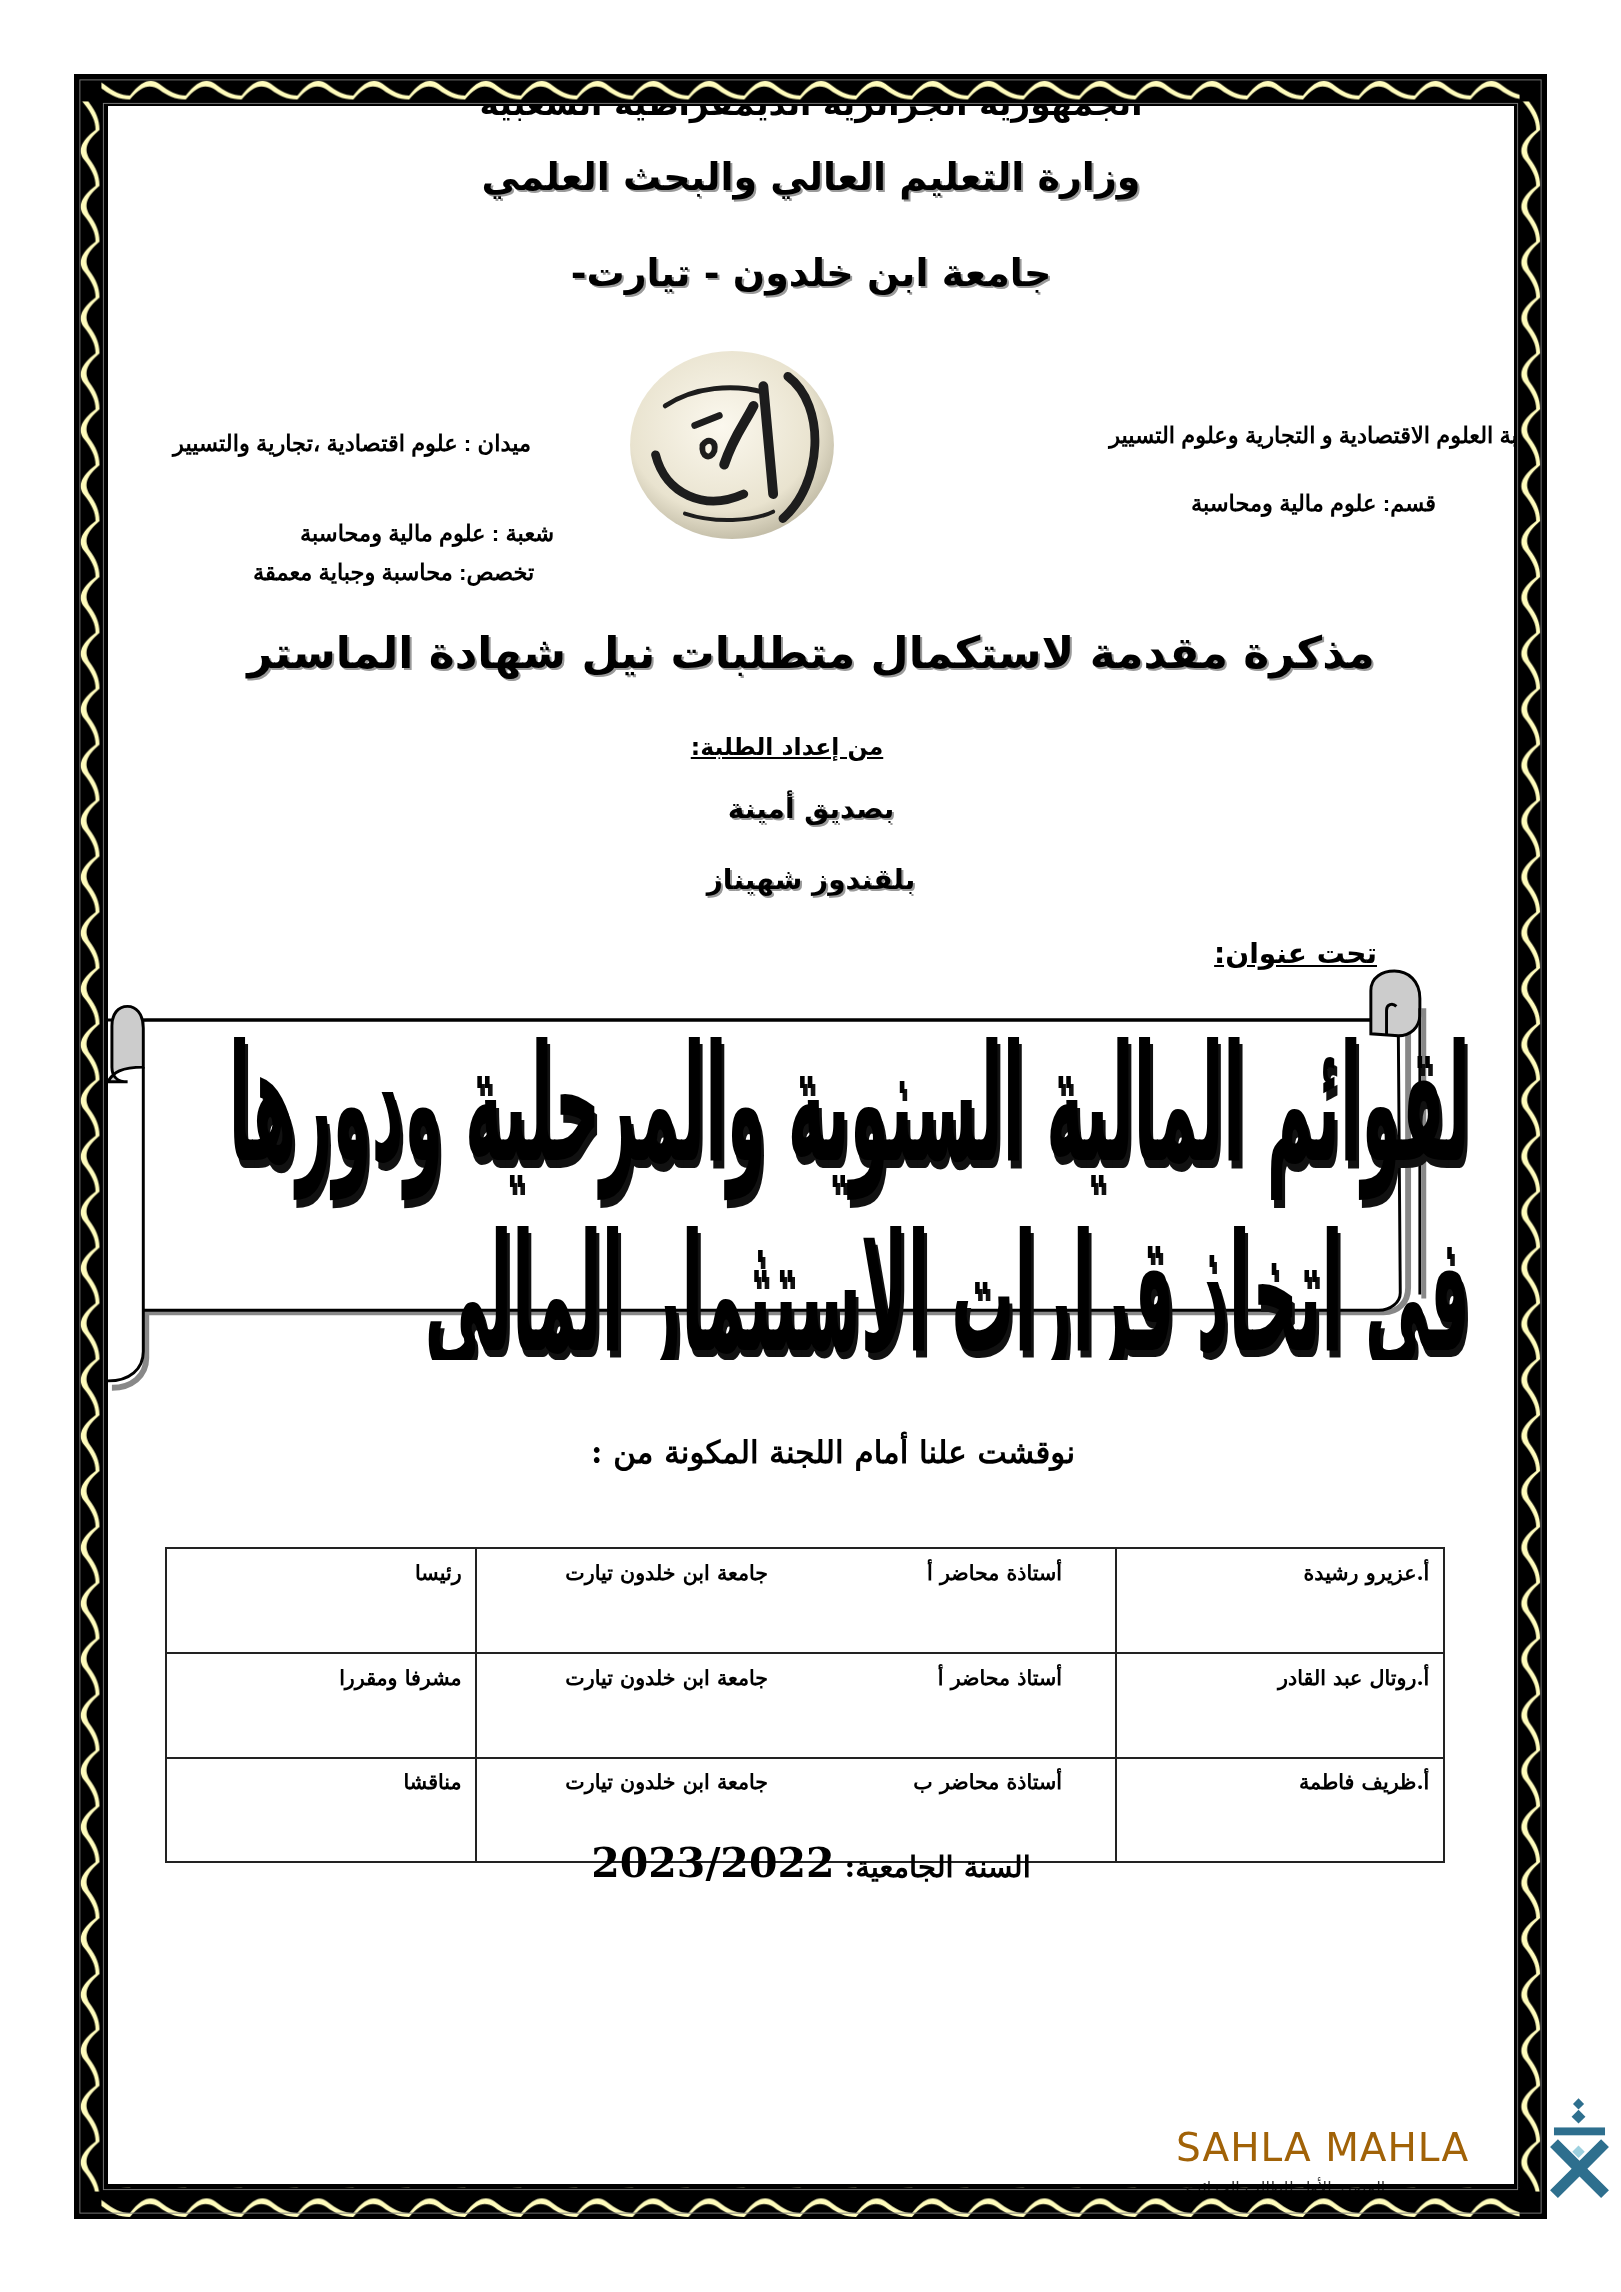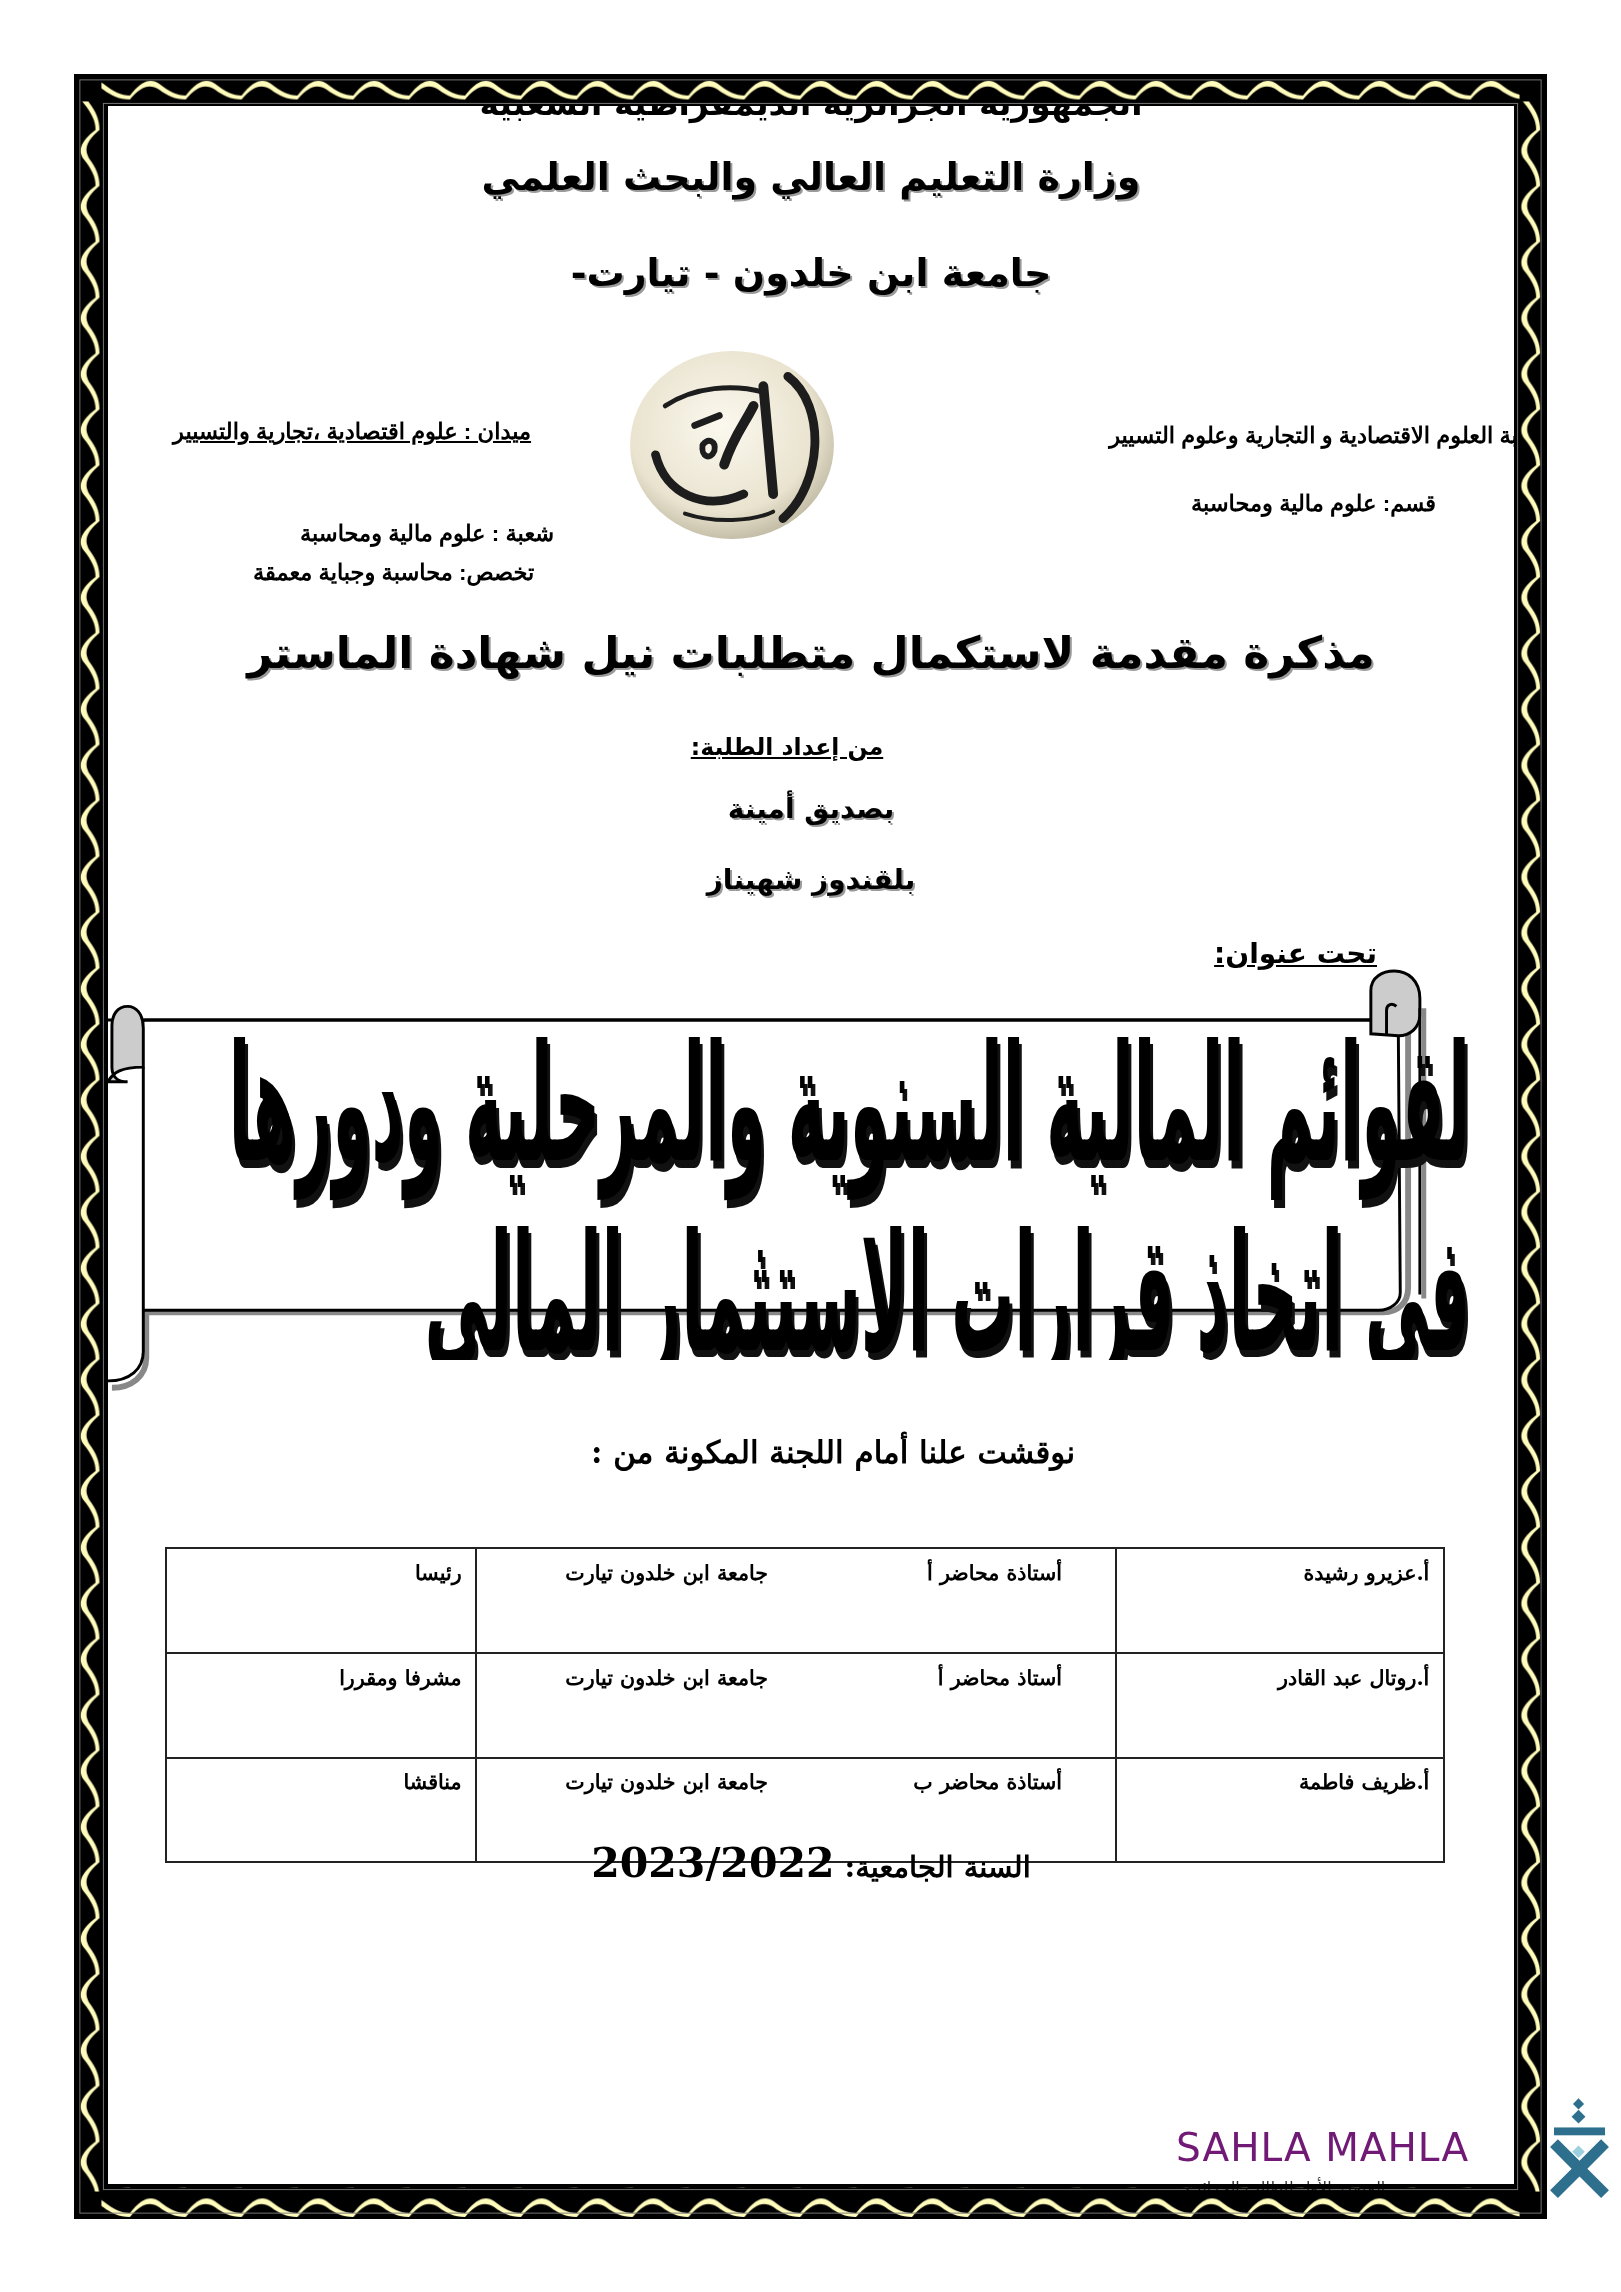--- a/index.html
+++ b/index.html
@@ -52,21 +52,21 @@
   .rank-wrap { display: flex; direction: rtl; gap: 0; }
   .rank-wrap .rank { width: 294px; display: inline-block; padding-right: 39px; }
   .committee tr { box-shadow: none; }
 
   .year { left: 0; width: 1406px; top: 1733px; text-align: center; font-family: "DejaVu Serif", serif;
           font-weight: bold; font-size: 29px; }
   .year .yr { font-size: 41px; }
 
   
   .watermark { position: absolute; left: 1176px; top: 2125px; font-family: "DejaVu Sans", sans-serif;
-               font-size: 39px; color: #701a75; letter-spacing: 1px; white-space: nowrap; }
+               font-size: 39px; color: #a16207; letter-spacing: 1px; white-space: nowrap; }
   .watermark-tag { position: absolute; left: 1181px; top: 2178px; font-size: 16px; color: #000000;
                    direction: rtl; white-space: nowrap; opacity: 0.8; }
   .watermark-logo { position: absolute; left: 1544px; top: 2098px; width: 71px; height: 106px; }
 </style>
 </head>
 <body>
 
 <div class="frame-outer"></div>
 <svg class="frame-svg" viewBox="0 0 1503 2188" preserveAspectRatio="none">
   <defs>
@@ -87,21 +87,21 @@
 
 <div class="page">
 
   <div class="abs rtl clipped-top">الجمهورية الجزائرية الديمقراطية الشعبية</div>
   <div class="abs rtl ministry shadow">وزارة التعليم العالي والبحث العلمي</div>
   <div class="abs rtl university shadow">جامعة ابن خلدون - تيارت-</div>
 
   <div class="abs rtl info" style="right:-3.9px; top:316px;">بة العلوم الاقتصادية و التجارية وعلوم التسيير</div>
   <div class="abs rtl info" style="right:78px; top:384px;">قسم: علوم مالية ومحاسبة</div>
 
-  <div class="abs rtl info" style="left:65px; top:312px;text-decoration:underline;">ميدان : علوم اقتصادية ،تجارية والتسيير</div>
+  <div class="abs rtl info" style="left:65px; top:324px;">ميدان : علوم اقتصادية ،تجارية والتسيير</div>
   <div class="abs rtl info" style="left:192px; top:384px;margin-top:30px;">شعبة : علوم مالية ومحاسبة</div>
   <div class="abs rtl info" style="left:145px; top:453px;">تخصص:  محاسبة وجباية معمقة</div>
 
   <svg class="logo" viewBox="0 0 216 200">
     <defs>
       <radialGradient id="egg" cx="45%" cy="40%" r="65%">
         <stop offset="0%" stop-color="#fbf8ee"></stop>
         <stop offset="70%" stop-color="#e9e3cf"></stop>
         <stop offset="100%" stop-color="#b9b39d"></stop>
       </radialGradient>

